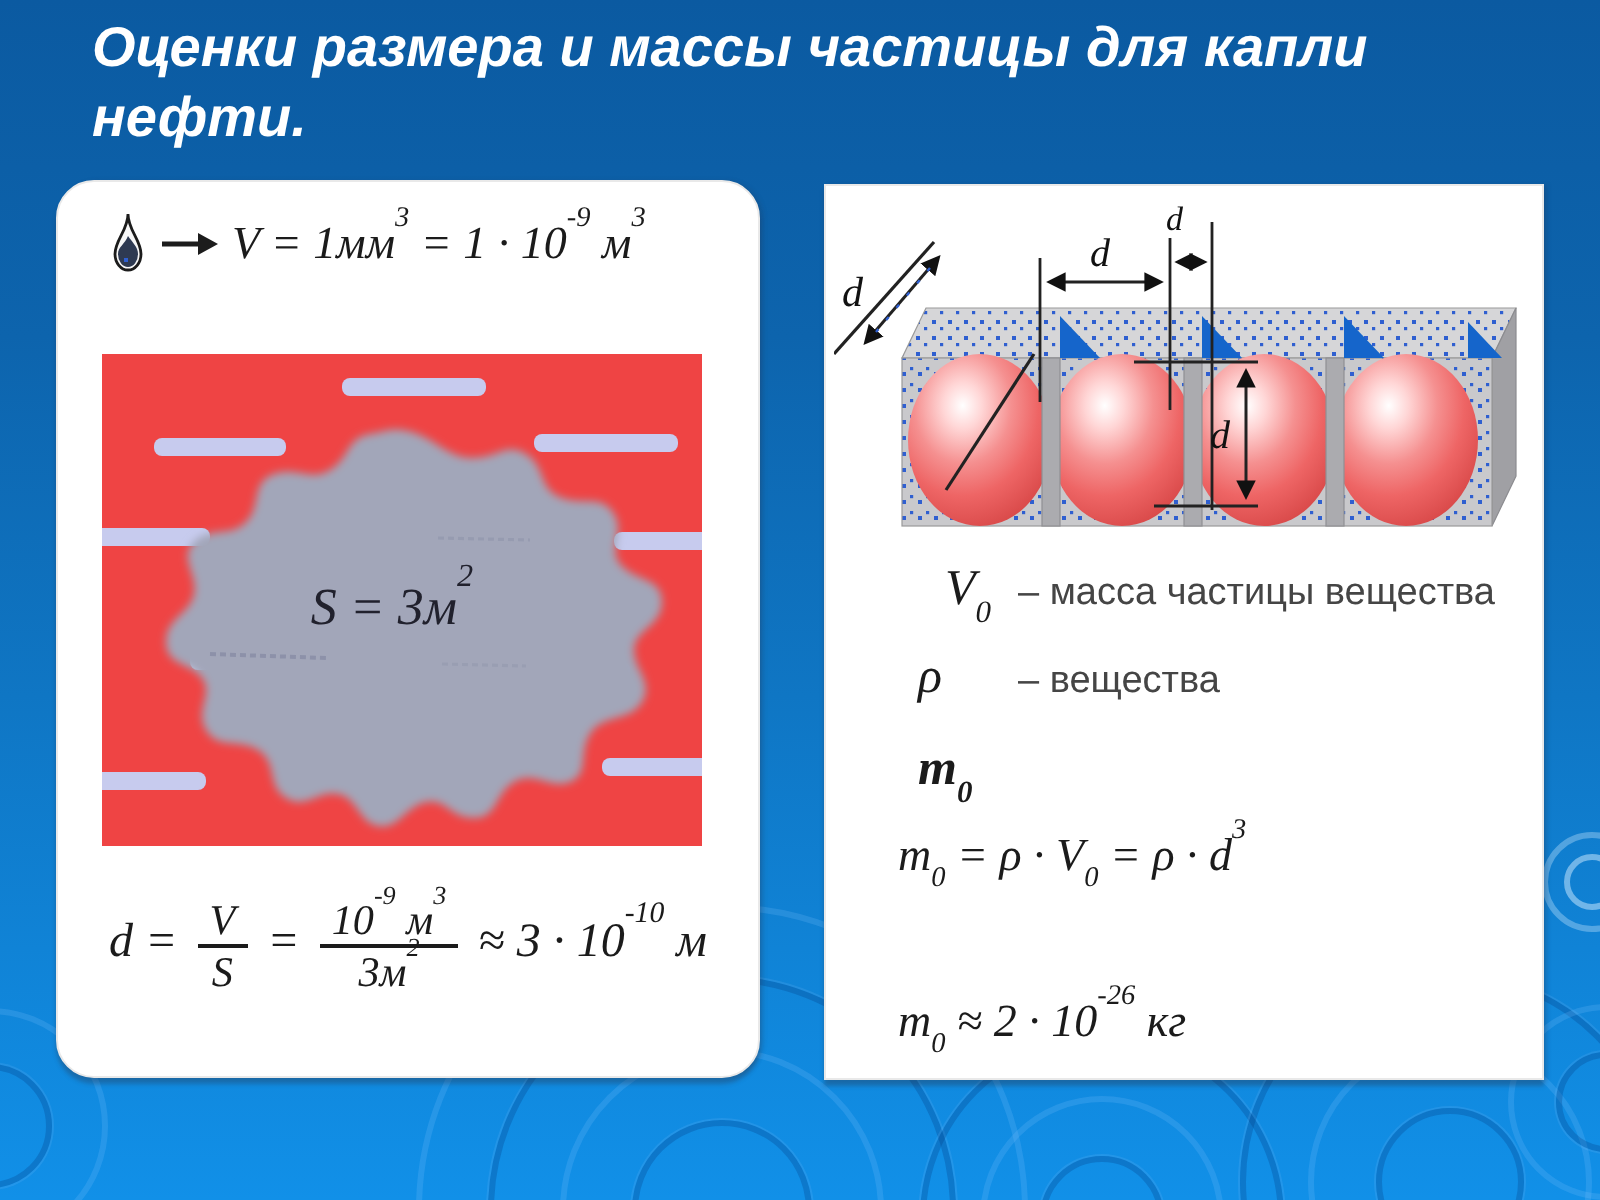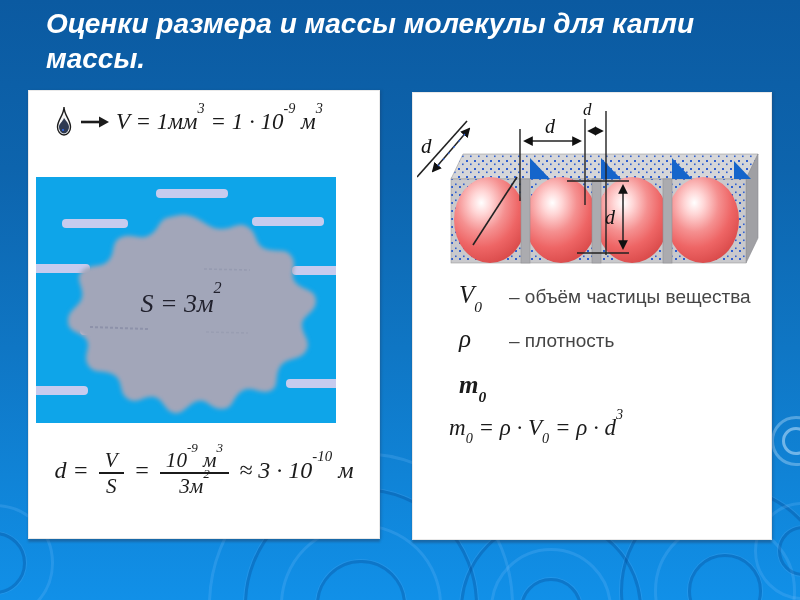--- a/index.html
+++ b/index.html
@@ -9,33 +9,33 @@
   
   .rip{position:absolute;border-radius:50%;border:3px solid rgba(5,62,132,0.28);
        box-shadow:0 0 0 1px rgba(150,200,255,0.14);}
   .rip-l{border-color:rgba(130,195,255,0.20);box-shadow:none;}
   
   .title{position:absolute;left:46px;top:6px;width:690px;color:#ffffff;
          font-weight:bold;font-style:italic;font-size:28px;line-height:1.26;}
   
   .panel{position:absolute;background:#ffffff;border:1px solid #e9e9e9;
          box-shadow:0 3px 2px rgba(40,55,80,0.35),2px 0 2px rgba(40,55,80,0.15);}
-  .panel-left{left:28px;top:90px;width:350px;height:447px;}
+  .panel-left{left:28px;top:90px;width:350px;height:447px;border-radius:19px;}
   .panel-right{left:412px;top:92px;width:358px;height:446px;}
   
   .formula{font-family:"Liberation Serif","DejaVu Serif",serif;font-style:italic;color:#1b1b1b;}
   .formula sup{font-size:62%;position:relative;top:-0.55em;line-height:0;}
   .formula sub{font-size:62%;position:relative;top:0.2em;line-height:0;}
   .frac{display:inline-block;vertical-align:-0.72em;text-align:center;line-height:1.05;margin:0 4px;font-size:88%;}
   .fnum{display:block;padding:0 6px 1px;border-bottom:2px solid #1b1b1b;}
   .fden{display:block;padding-top:1px;}
   
   .vol-row{position:absolute;left:26px;top:10px;height:42px;display:flex;align-items:center;}
   .vol-row .formula{font-size:23px;margin-left:6px;white-space:nowrap;}
-  .spot-img{position:absolute;left:7px;top:86px;width:300px;height:246px;background:#0ea5e9;overflow:hidden;}
+  .spot-img{position:absolute;left:22px;top:86px;width:300px;height:246px;background:#ef4444;overflow:hidden;}
   .stripe{position:absolute;height:9px;border-radius:4px;background:#c7cbee;}
   .spot-label{position:absolute;left:0;right:10px;top:112px;text-align:center;font-size:26px;color:#21212d;}
   .diam-formula{position:absolute;left:0;width:100%;top:358px;text-align:center;font-size:24px;white-space:nowrap;}
   
   .diagram{position:absolute;left:4px;top:2px;}
   .legend-row{position:absolute;left:46px;display:flex;align-items:baseline;}
   .legend-sym{font-size:25px;min-width:50px;}
   .legend-desc{font-size:19px;color:#454545;}
   .mass-formula{position:absolute;left:36px;font-size:23px;white-space:nowrap;}
   svg text{font-family:"Liberation Serif","DejaVu Serif",serif;font-style:italic;fill:#111;}
@@ -55,21 +55,21 @@
   <div class="rip" style="left:688px;top:554px;width:68px;height:68px;"></div>
   <div class="rip rip-l" style="left:654px;top:520px;width:136px;height:136px;"></div>
   <div class="rip" style="left:620px;top:486px;width:204px;height:204px;"></div>
   <div class="rip" style="left:-36px;top:532px;width:56px;height:56px;"></div>
   <div class="rip rip-l" style="left:-64px;top:504px;width:112px;height:112px;"></div>
   <div class="rip rip-l" style="left:782px;top:427px;width:22px;height:22px;border-color:rgba(210,235,255,0.5);"></div>
   <div class="rip rip-l" style="left:771px;top:416px;width:44px;height:44px;border-color:rgba(210,235,255,0.35);"></div>
   <div class="rip" style="left:778px;top:526px;width:44px;height:44px;"></div>
   <div class="rip rip-l" style="left:754px;top:502px;width:92px;height:92px;"></div>
 
-  <div class="title">Оценки размера и массы молекулы для капли массы.</div>
+  <div class="title">Оценки размера и массы частицы для капли нефти.</div>
 
   <div class="panel panel-left">
 
     <div class="vol-row">
       <svg width="18" height="34" viewBox="0 0 18 34">
         <path d="M9,2 C9,10 2.5,15 2.5,22 a6.5,8 0 0 0 13,0 C15.5,15 9,10 9,2 Z" fill="#f7f7f7" stroke="#1c1c1c" stroke-width="1.4"></path>
         <path d="M4,22 a5,6.5 0 0 0 10,0 C14,18.5 11,16 9,13 C7.5,17 4,18.5 4,22 Z" fill="#17253f" opacity="0.9"></path>
         <rect x="7" y="24" width="2" height="2" fill="#2f5fd0"></rect>
       </svg>
       <svg width="30" height="14" viewBox="0 0 30 14" style="margin-left:7px;">
@@ -172,28 +172,29 @@
       <line x1="189" y1="16" x2="189" y2="160" stroke="#222" stroke-width="1.4"></line>
       <line x1="172" y1="36" x2="185" y2="36" stroke="#222" stroke-width="1.4" marker-start="url(#ah)" marker-end="url(#ah)"></line>
       <text x="166" y="20" font-size="17">d</text>
 
       <line x1="150" y1="86" x2="212" y2="86" stroke="#222" stroke-width="1.5"></line>
       <line x1="160" y1="158" x2="212" y2="158" stroke="#222" stroke-width="1.5"></line>
       <line x1="206" y1="91" x2="206" y2="153" stroke="#222" stroke-width="1.5" marker-start="url(#ah)" marker-end="url(#ah)"></line>
       <text x="188" y="129" font-size="20">d</text>
     </svg>
 
-    <div class="legend-row" style="top:188px;">
+    <div class="legend-row" style="top:188px;text-align:center;">
       <span class="legend-sym formula">V<sub>0</sub></span>
-      <span class="legend-desc">– объём частицы вещества</span>
+      <span class="legend-desc">– масса частицы вещества</span>
     </div>
     <div class="legend-row" style="top:232px;">
       <span class="legend-sym formula">ρ</span>
-      <span class="legend-desc">– плотность</span>
+      <span class="legend-desc">– вещества</span>
     </div>
     <div class="legend-row" style="top:278px;font-weight:bold;">
       <span class="legend-sym formula">m<sub>0</sub></span>
     </div>
 
     <div class="mass-formula formula" style="top:322px;">m<sub>0</sub> = ρ · V<sub>0</sub> = ρ · d<sup>3</sup></div>
+    <div class="mass-formula formula" style="top:405px;">m<sub>0</sub> ≈ 2 · 10<sup>-26</sup> кг</div>
   </div>
 
 </div>
 
 </body></html>

